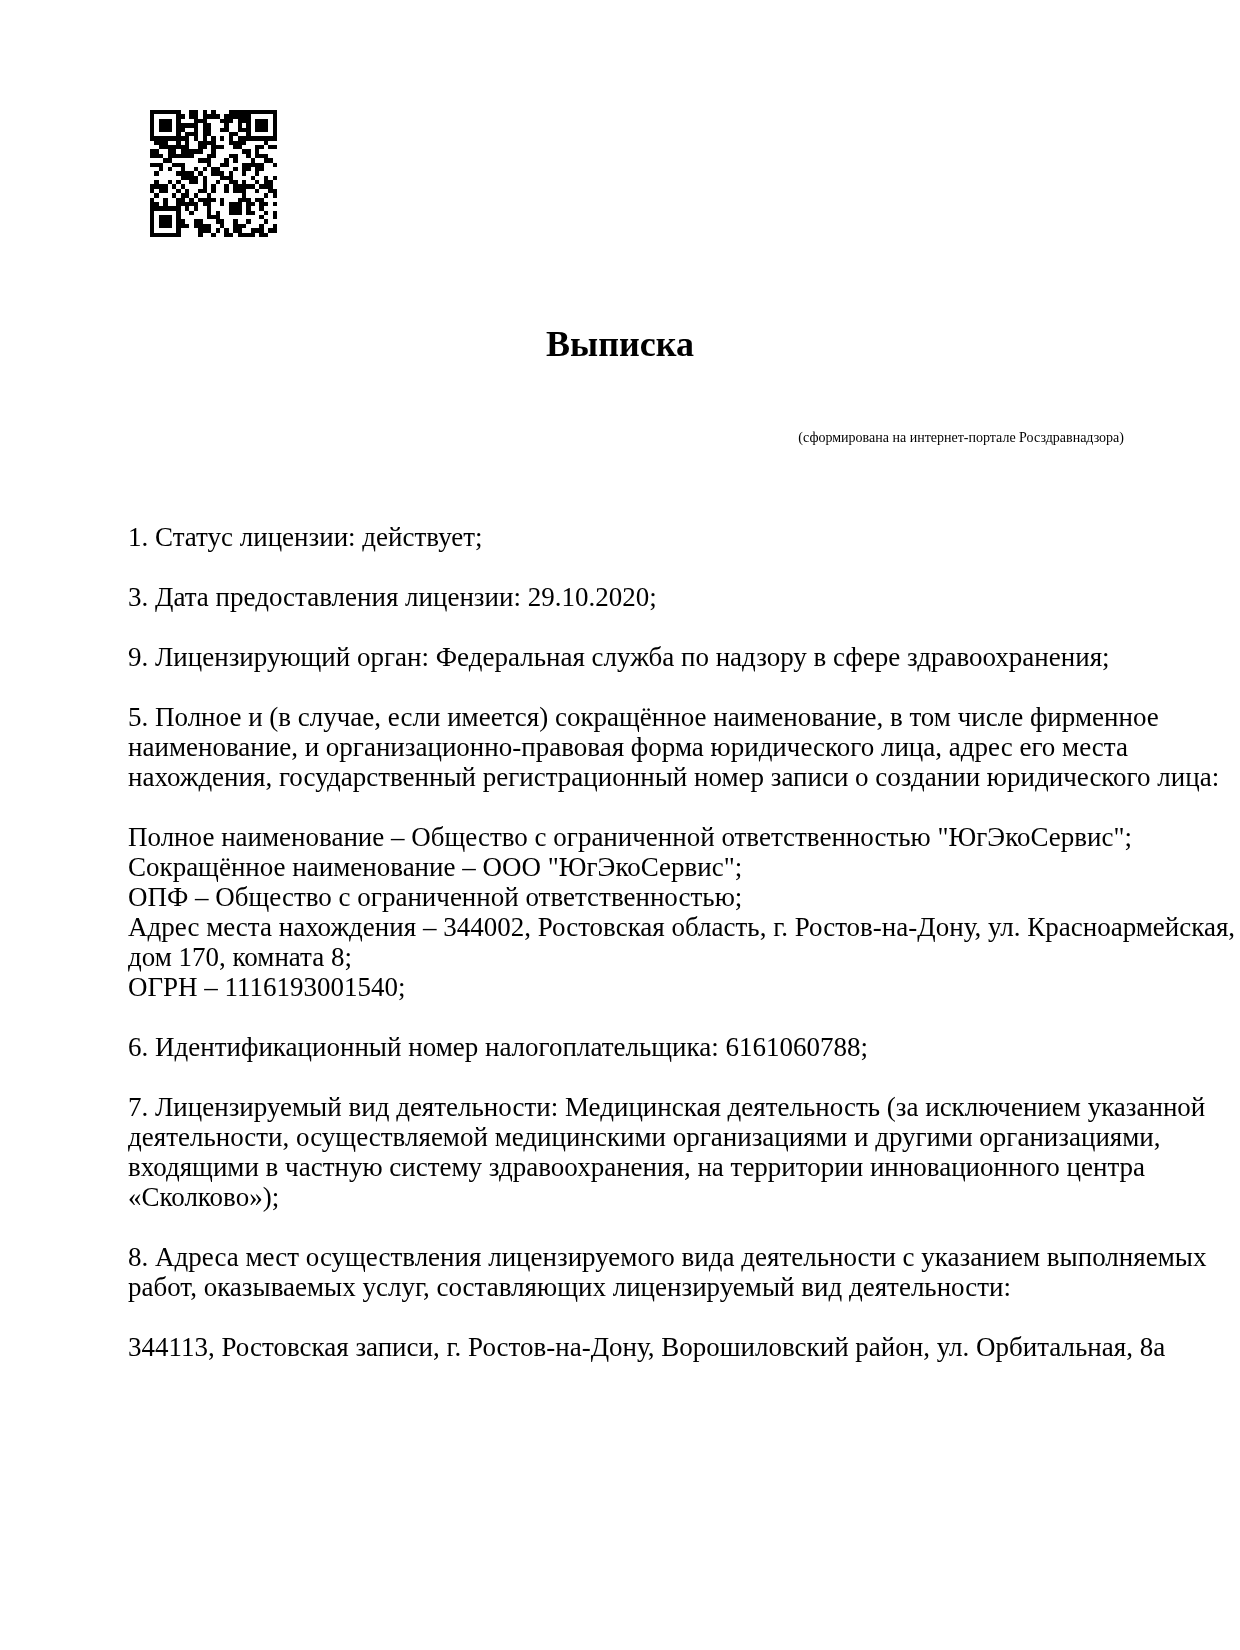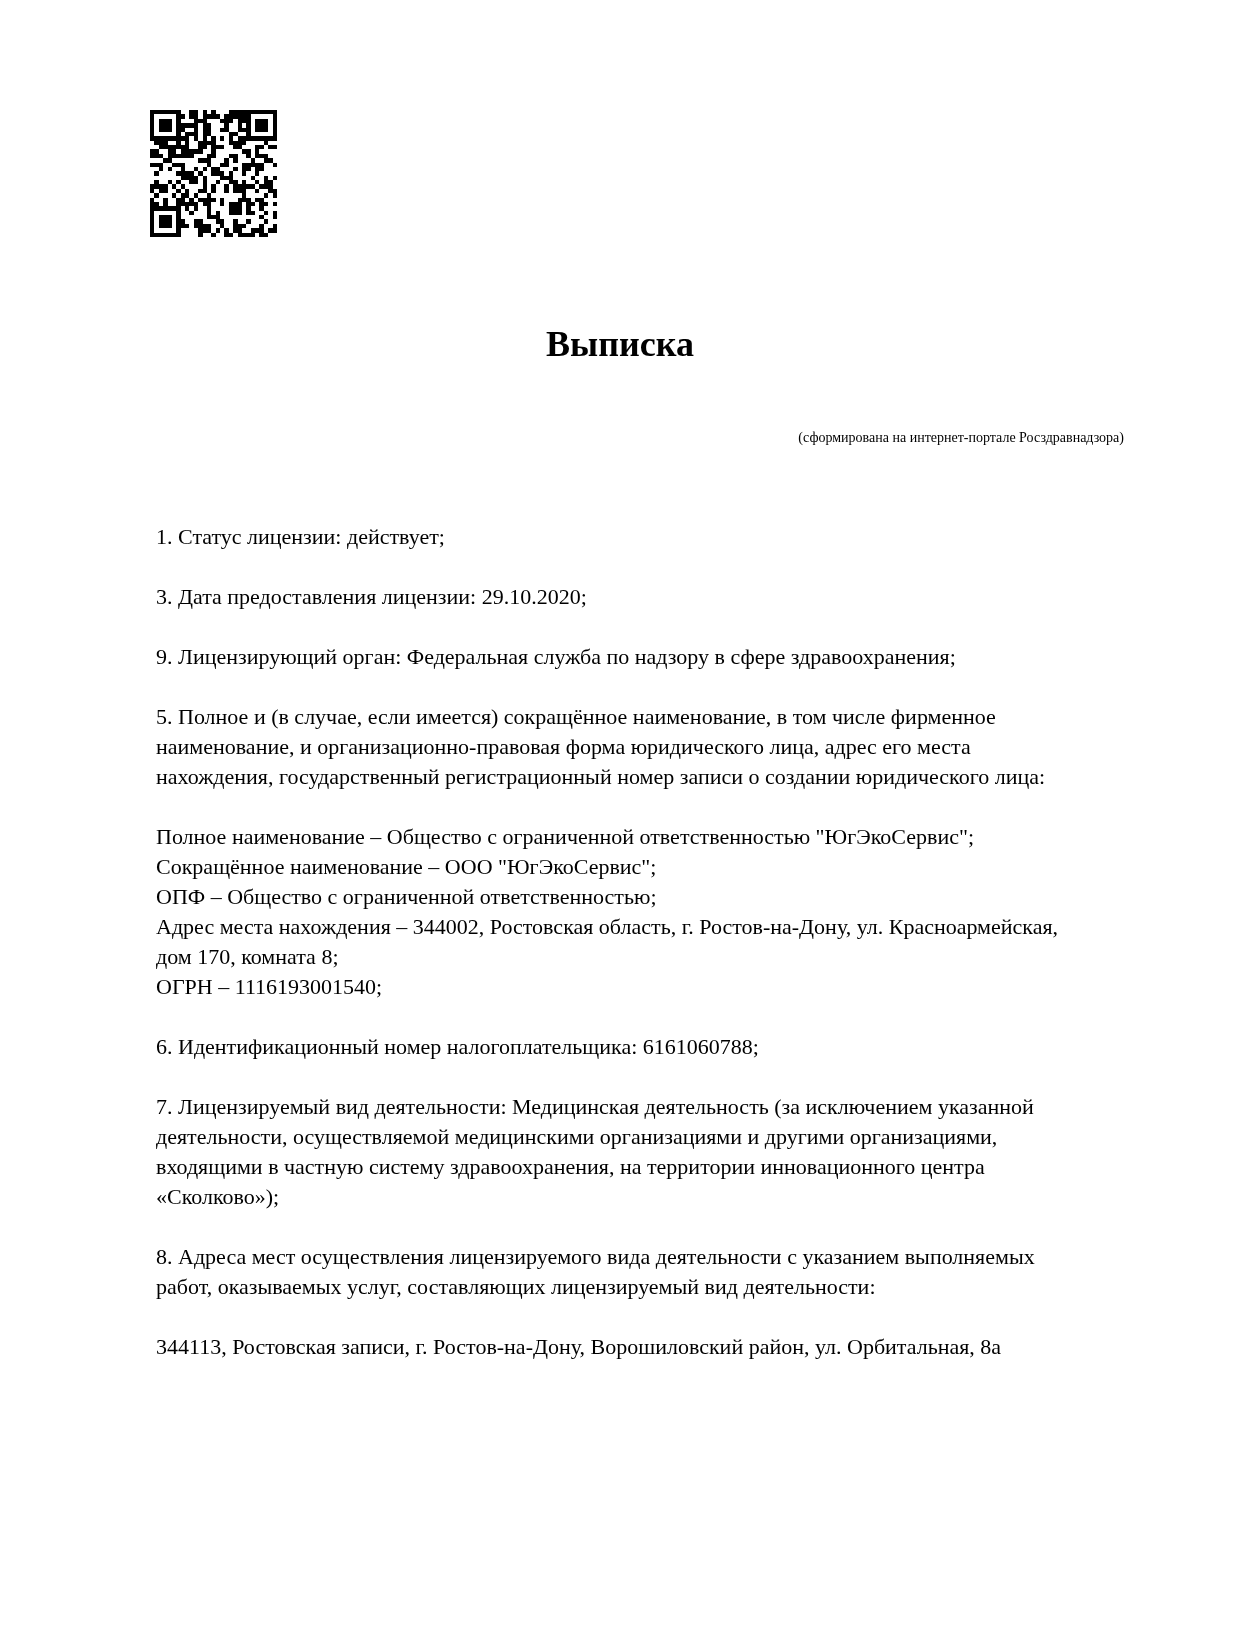--- a/index.html
+++ b/index.html
@@ -39,24 +39,24 @@
   .subtitle {
     position: absolute;
     top: 426px;
     right: 116px;
     font-size: 14px;
     line-height: 24px;
     text-align: right;
   }
   .doc-body {
     position: absolute;
-    left: 156px;
+    left: 128px;
     top: 522px;
     width: 1010px;
-    font-size: 22px;
+    font-size: 27px;
     line-height: 30px;
   }
   .doc-body p {
     margin: 0 0 30px 0;
     white-space: nowrap; 
   }
 </style>
 </head>
 <body>
 

